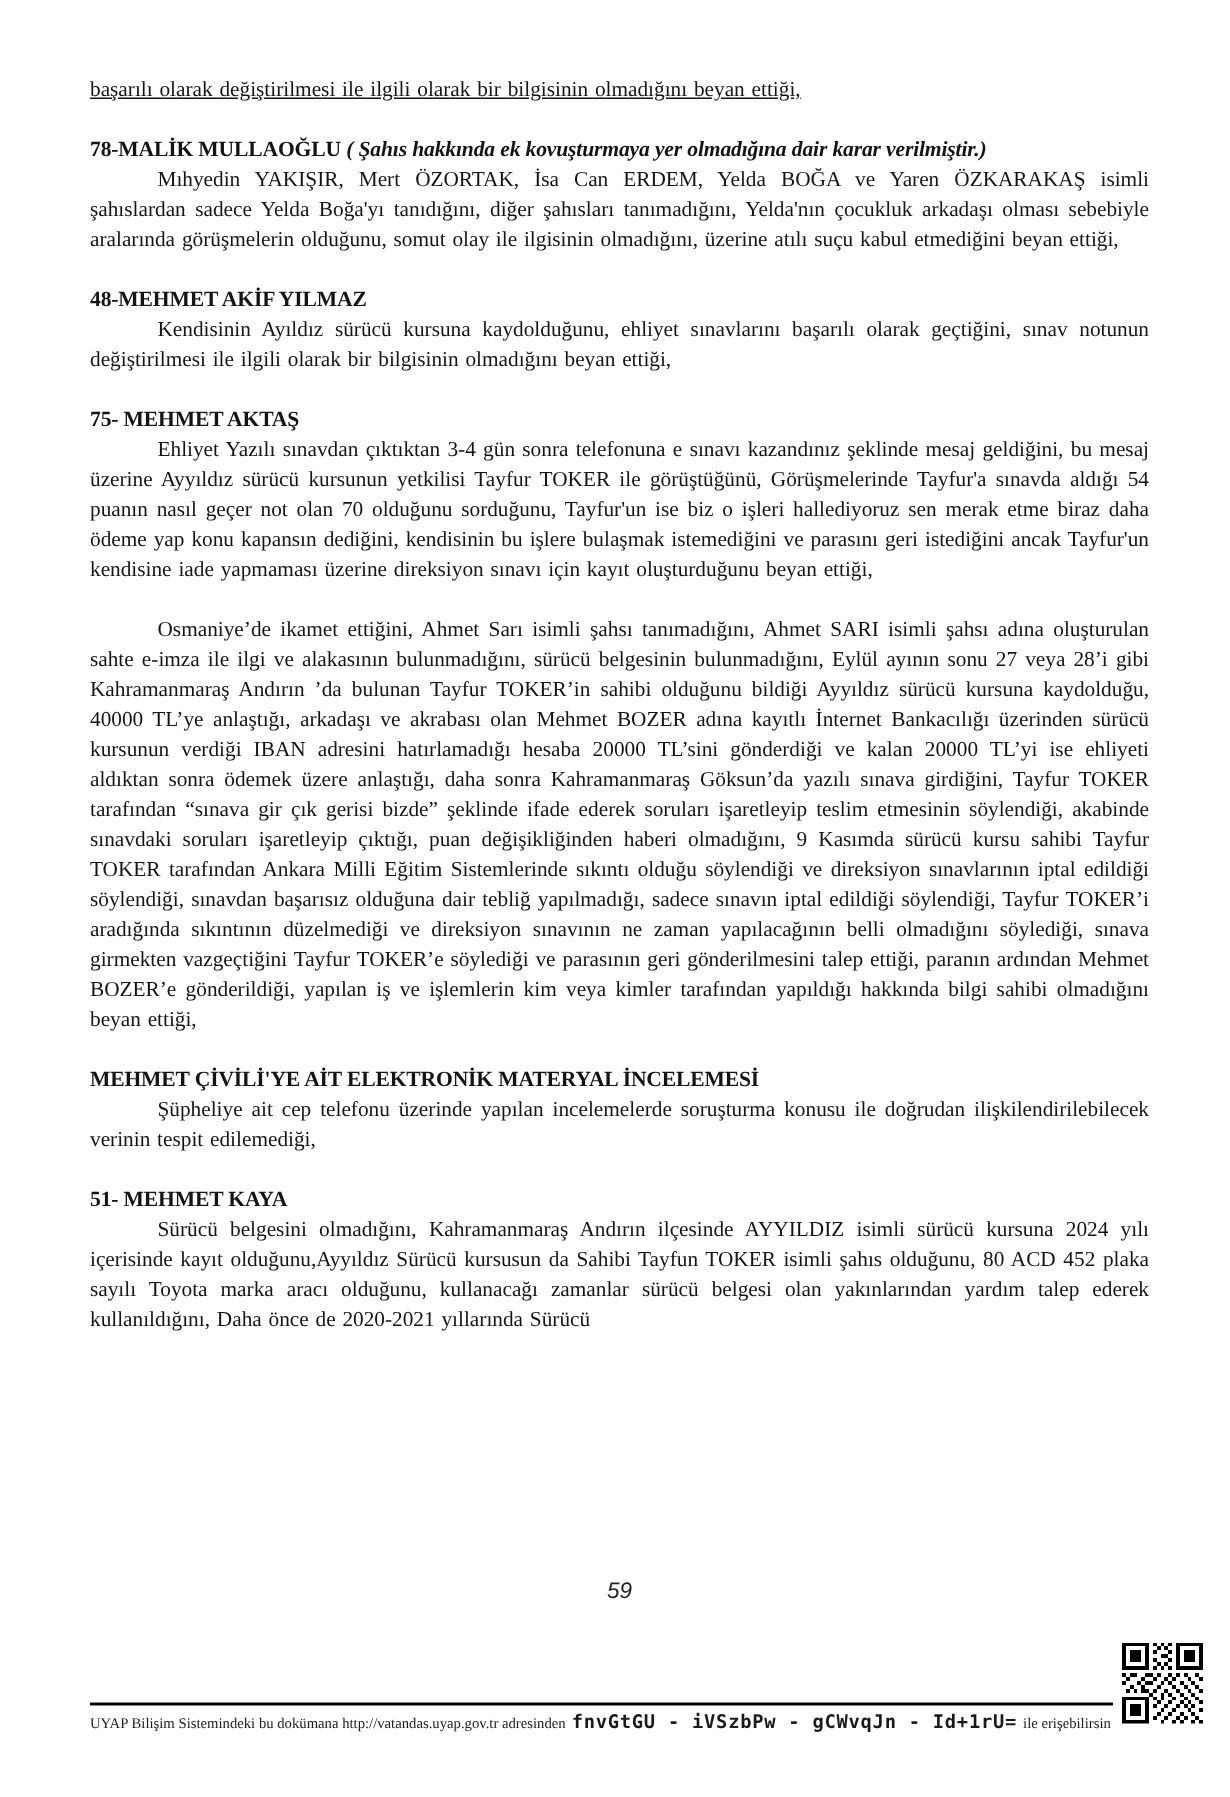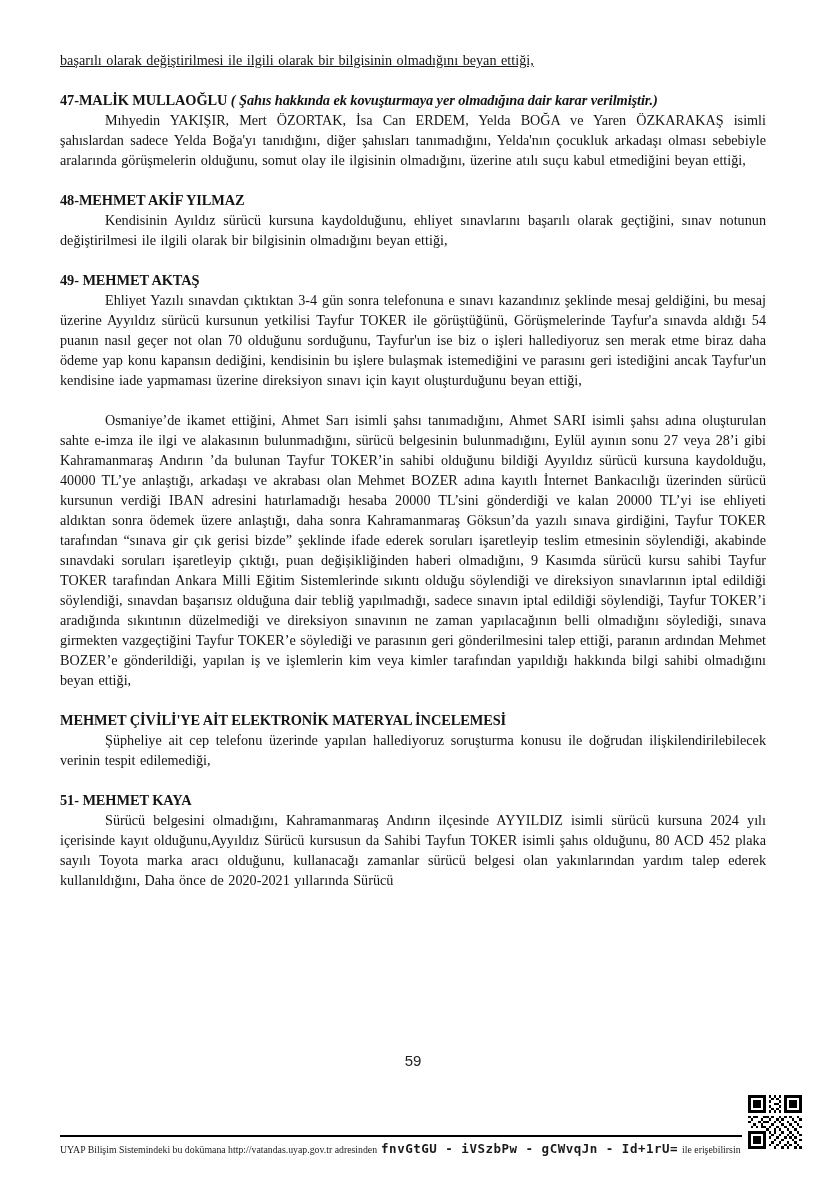--- a/index.html
+++ b/index.html
@@ -24,21 +24,21 @@
     margin:0;padding:0;
     font-size:14.4px;line-height:20px;
     font-weight:bold;text-align:left;
     letter-spacing:-0.1px;
   }
   .hd .hd-note{font-style:italic;font-weight:bold;}
   .pageno{
     position:absolute;left:60px;top:1052px;width:706px;
     text-align:center;
     font-family:"Liberation Sans", sans-serif;
-    font-size:15px;color:#222;
+    font-size:15px;color:#222;font-style:italic;
   }
   .footrule{
     position:absolute;left:60px;top:1135px;width:682px;
     border-top:2px solid #000;
   }
   .footer{
     position:absolute;left:60px;top:1139px;width:682px;
     white-space:nowrap;
     color:#1a1a1a;
   }
@@ -49,42 +49,42 @@
 </head>
 <body>
 
 <div class="page">
 
   <main class="doc">
 
     <p class="para cont">başarılı olarak değiştirilmesi ile ilgili olarak bir bilgisinin olmadığını beyan ettiği,</p>
 
     <section class="sec">
-      <h2 class="hd"><span class="hd-name">47-MALİK MULLAOĞLU</span> <em class="hd-note">( Şahıs hakkında ek kovuşturmaya yer olmadığına dair karar verilmiştir.)</em></h2>
+      <h2 class="hd"><span class="hd-name">78-MALİK MULLAOĞLU</span> <em class="hd-note">( Şahıs hakkında ek kovuşturmaya yer olmadığına dair karar verilmiştir.)</em></h2>
       <p class="para">Mıhyedin YAKIŞIR, Mert ÖZORTAK, İsa Can ERDEM, Yelda BOĞA ve Yaren ÖZKARAKAŞ isimli şahıslardan sadece Yelda Boğa'yı tanıdığını, diğer şahısları tanımadığını, Yelda'nın çocukluk arkadaşı olması sebebiyle aralarında görüşmelerin olduğunu, somut olay ile ilgisinin olmadığını, üzerine atılı suçu kabul etmediğini beyan ettiği,</p>
     </section>
 
     <section class="sec">
       <h2 class="hd">48-MEHMET AKİF YILMAZ</h2>
       <p class="para">Kendisinin Ayıldız sürücü kursuna kaydolduğunu, ehliyet sınavlarını başarılı olarak geçtiğini, sınav notunun değiştirilmesi ile ilgili olarak bir bilgisinin olmadığını beyan ettiği,</p>
     </section>
 
     <section class="sec">
-      <h2 class="hd">49- MEHMET AKTAŞ</h2>
+      <h2 class="hd">75- MEHMET AKTAŞ</h2>
       <p class="para">Ehliyet Yazılı sınavdan çıktıktan 3-4 gün sonra telefonuna e sınavı kazandınız şeklinde mesaj geldiğini, bu mesaj üzerine Ayyıldız sürücü kursunun yetkilisi Tayfur TOKER ile görüştüğünü, Görüşmelerinde Tayfur'a sınavda aldığı 54 puanın nasıl geçer not olan 70 olduğunu sorduğunu, Tayfur'un ise biz o işleri hallediyoruz sen merak etme biraz daha ödeme yap konu kapansın dediğini, kendisinin bu işlere bulaşmak istemediğini ve parasını geri istediğini ancak Tayfur'un kendisine iade yapmaması üzerine direksiyon sınavı için kayıt oluşturduğunu beyan ettiği,</p>
     </section>
 
 
     <section class="sec">
       <p class="para">Osmaniye’de ikamet ettiğini, Ahmet Sarı isimli şahsı tanımadığını, Ahmet SARI isimli şahsı adına oluşturulan sahte e-imza ile ilgi ve alakasının bulunmadığını, sürücü belgesinin bulunmadığını, Eylül ayının sonu 27 veya 28’i gibi Kahramanmaraş Andırın ’da bulunan Tayfur TOKER’in sahibi olduğunu bildiği Ayyıldız sürücü kursuna kaydolduğu, 40000 TL’ye anlaştığı, arkadaşı ve akrabası olan Mehmet BOZER adına kayıtlı İnternet Bankacılığı üzerinden sürücü kursunun verdiği IBAN adresini hatırlamadığı hesaba 20000 TL’sini gönderdiği ve kalan 20000 TL’yi ise ehliyeti aldıktan sonra ödemek üzere anlaştığı, daha sonra Kahramanmaraş Göksun’da yazılı sınava girdiğini, Tayfur TOKER tarafından “sınava gir çık gerisi bizde” şeklinde ifade ederek soruları işaretleyip teslim etmesinin söylendiği, akabinde sınavdaki soruları işaretleyip çıktığı, puan değişikliğinden haberi olmadığını, 9 Kasımda sürücü kursu sahibi Tayfur TOKER tarafından Ankara Milli Eğitim Sistemlerinde sıkıntı olduğu söylendiği ve direksiyon sınavlarının iptal edildiği söylendiği, sınavdan başarısız olduğuna dair tebliğ yapılmadığı, sadece sınavın iptal edildiği söylendiği, Tayfur TOKER’i aradığında sıkıntının düzelmediği ve direksiyon sınavının ne zaman yapılacağının belli olmadığını söylediği, sınava girmekten vazgeçtiğini Tayfur TOKER’e söylediği ve parasının geri gönderilmesini talep ettiği, paranın ardından Mehmet BOZER’e gönderildiği, yapılan iş ve işlemlerin kim veya kimler tarafından yapıldığı hakkında bilgi sahibi olmadığını beyan ettiği,</p>
     </section>
 
     <section class="sec">
       <h2 class="hd">MEHMET ÇİVİLİ'YE AİT ELEKTRONİK MATERYAL İNCELEMESİ</h2>
-      <p class="para">Şüpheliye ait cep telefonu üzerinde yapılan hallediyoruz soruşturma konusu ile doğrudan ilişkilendirilebilecek verinin tespit edilemediği,</p>
+      <p class="para">Şüpheliye ait cep telefonu üzerinde yapılan incelemelerde soruşturma konusu ile doğrudan ilişkilendirilebilecek verinin tespit edilemediği,</p>
     </section>
 
     <section class="sec">
       <h2 class="hd">51- MEHMET KAYA</h2>
       <p class="para">Sürücü belgesini olmadığını, Kahramanmaraş Andırın ilçesinde AYYILDIZ isimli sürücü kursuna 2024 yılı içerisinde kayıt olduğunu,Ayyıldız Sürücü kursusun da Sahibi Tayfun TOKER isimli şahıs olduğunu, 80 ACD 452 plaka sayılı Toyota marka aracı olduğunu, kullanacağı zamanlar sürücü belgesi olan yakınlarından yardım talep ederek kullanıldığını, Daha önce de 2020-2021 yıllarında Sürücü</p>
     </section>
 
   </main>
 
   <div class="pageno">59</div>

